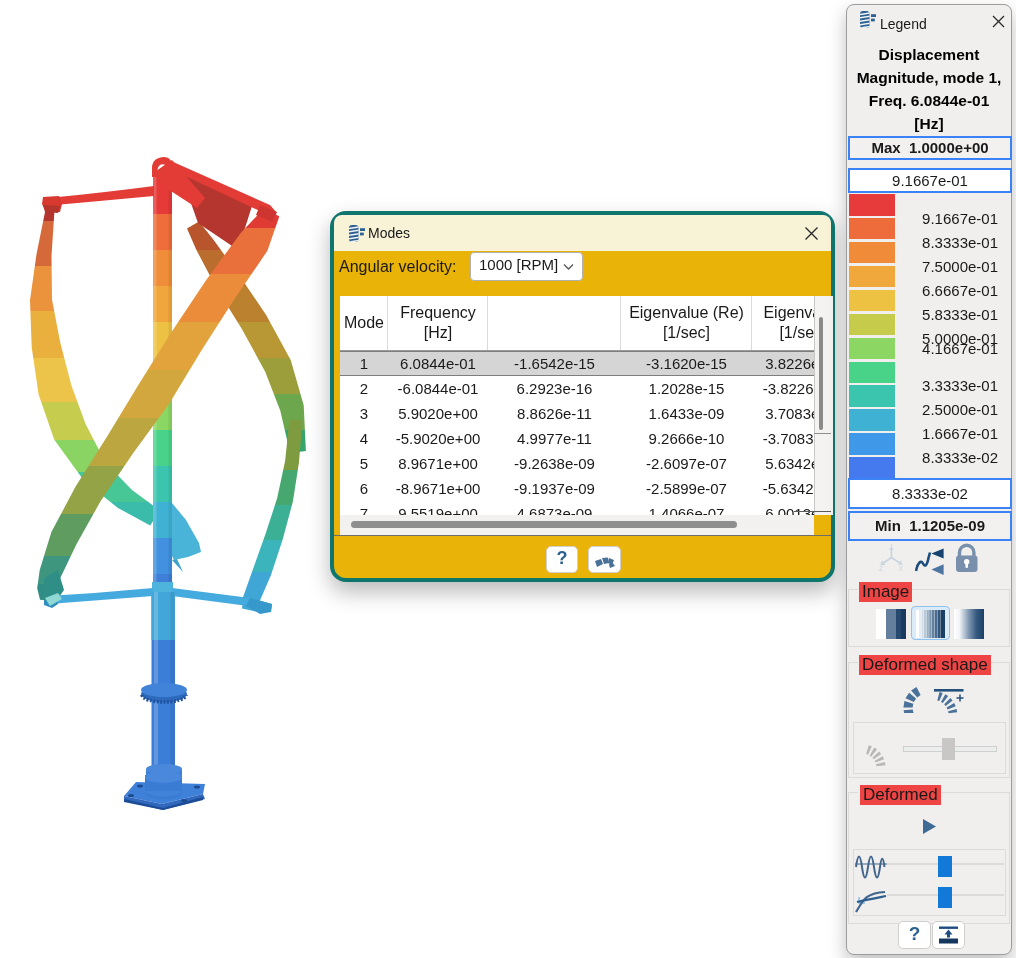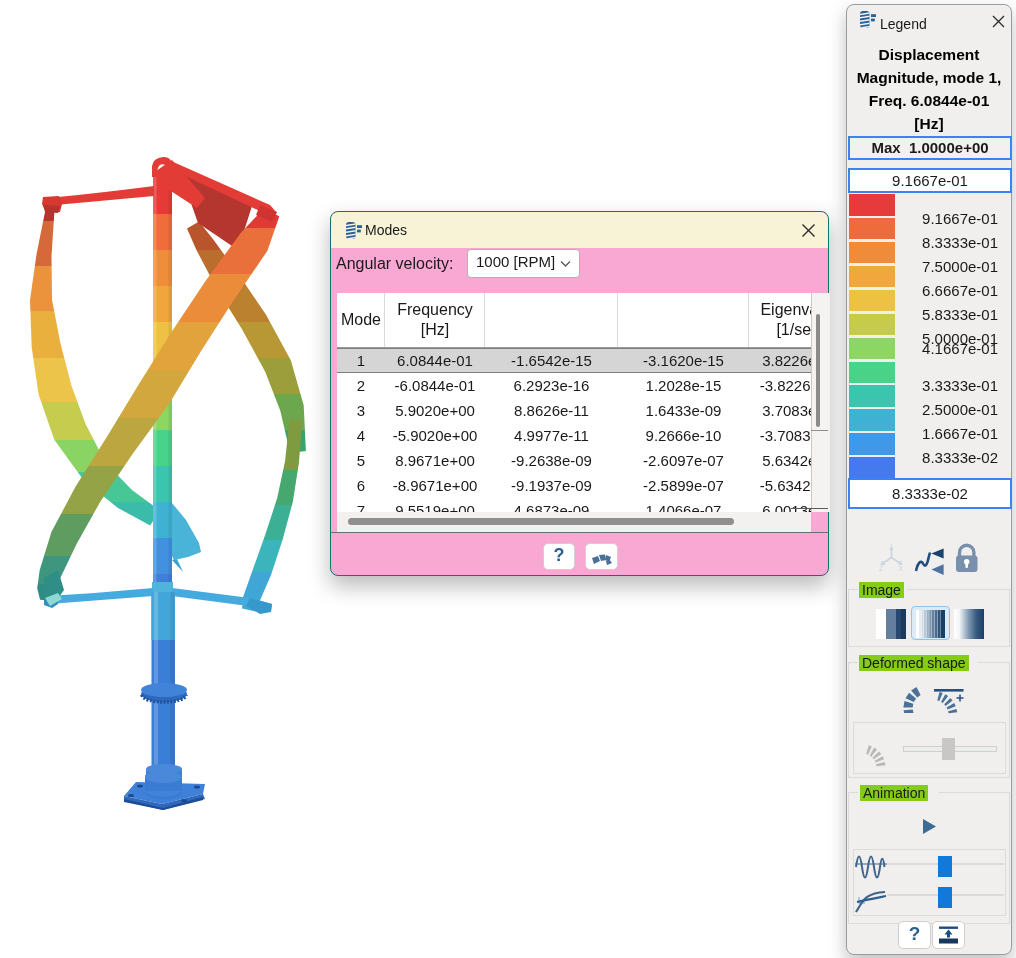--- a/index.html
+++ b/index.html
@@ -2,41 +2,41 @@
 <html><head>
 <meta charset="utf-8">
 <style>
   html,body{margin:0;padding:0;background:#fff;}
   #stage{position:relative;width:1016px;height:958px;overflow:hidden;background:#fff;
     font-family:"Liberation Sans",sans-serif;color:#1a1a1a;}
   .abs{position:absolute;}
 
   
   #modes{position:absolute;left:330px;top:211px;width:497px;height:363px;
-    background:#f9a8d4;border:1px solid #0f766e;border-radius:8px;
+    background:#eab308;border:4px solid #0f766e;border-radius:16px;
     box-shadow:0 10px 22px rgba(0,0,0,0.28);}
   #modes .titlebar{position:absolute;left:0;top:0;right:0;height:36px;
     background:#f8f3d7;border-radius:8px 8px 0 0;}
   #modes .title{position:absolute;left:34px;top:10px;font-size:14px;color:#191919;}
   .hdrcell{position:absolute;text-align:center;line-height:20px;color:#191919;}
   .cell{position:absolute;text-align:center;top:0;height:25px;}
 
   
   #legend{position:absolute;left:846px;top:4px;width:164px;height:949px;
     background:#f0efed;border:1px solid #9c9c9c;border-radius:8px;
     box-shadow:0 8px 18px rgba(0,0,0,0.25);}
   #legend .title{position:absolute;left:33px;top:11px;font-size:14px;color:#191919;}
   .lgline{position:absolute;left:0;width:100%;text-align:center;font-weight:bold;
     font-size:15.5px;color:#000;}
   .lgbox{position:absolute;left:1px;width:160px;text-align:center;
     border:2px solid #3b82f6;font-size:15px;}
   .cblock{position:absolute;left:2px;width:46px;height:21.4px;}
   .clabel{position:absolute;right:13px;width:100px;text-align:right;font-size:15px;color:#191919;}
   .grpline{position:absolute;height:1px;background:#dcdbd9;}
-  .grplabel{position:absolute;font-size:14px;color:#191919;background:#84cc16;padding:0 3px;}
+  .grplabel{position:absolute;font-size:17px;color:#191919;background:#ef4444;padding:0 3px;}
   .btnw{position:absolute;background:#fff;border:1px solid #d0cfcd;border-radius:5px;}
 </style>
 </head>
 <body>
 <div id="stage">
 
   <div id="turbinewrap" class="abs" style="left:0;top:0;"><svg width="330" height="830" viewBox="0 0 330 830">
 <defs>
           <linearGradient id="fld" gradientUnits="userSpaceOnUse" x1="0" y1="178" x2="0" y2="610">
             <stop offset="0.0000" stop-color="#e63a38"></stop>
@@ -230,20 +230,21 @@
       <div class="abs" style="left:8px;top:3px;font-size:15px;">1000 [RPM]</div>
       <svg class="abs" style="right:8px;top:10px" width="11" height="8" viewBox="0 0 11 8">
         <path d="M1 1.5 L5.5 6 L10 1.5" stroke="#5a5a5a" stroke-width="1.4" fill="none"></path>
       </svg>
     </div>
 
     <div class="abs" style="left:6px;top:81px;width:484px;height:219px;background:#fff;overflow:hidden;">
 
       <div class="hdrcell" style="left:0;top:0;width:48px;height:54px;line-height:54px;">Mode</div>
       <div class="hdrcell" style="left:48px;top:7px;width:100px;">Frequency<br>[Hz]</div>
+      <div class="hdrcell" style="left:281px;top:7px;width:131px;">Eigenvalue (Re)<br>[1/sec]</div>
       <div class="hdrcell" style="left:415px;top:7px;width:96px;">Eigenvalue<br>[1/sec]</div>
       <div class="abs" style="left:47px;top:0;width:1px;height:54px;background:#dadada;"></div>
       <div class="abs" style="left:147px;top:0;width:1px;height:54px;background:#dadada;"></div>
       <div class="abs" style="left:280px;top:0;width:1px;height:54px;background:#dadada;"></div>
       <div class="abs" style="left:411px;top:0;width:1px;height:54px;background:#dadada;"></div>
       <div class="abs" style="left:0;top:54px;width:484px;height:1px;background:#9a9a9a;"></div>
 
       <div class="abs" style="left:0;top:55px;width:484px;height:164px;overflow:hidden;font-size:15px;">
         <div class="abs" style="left:0;top:0px;width:512px;height:25px; background:#d5d5d5;border-top:1px solid #7e7e7e;border-bottom:1px solid #7e7e7e;height:23px;line-height:23px;">
             <div class="cell" style="left:0px;width:48px;height:23px;line-height:23px;">1</div>
@@ -370,20 +371,21 @@
       <div class="clabel" style="top:275.7px;height:20px;line-height:20px;">6.6667e-01</div>
       <div class="clabel" style="top:299.6px;height:20px;line-height:20px;">5.8333e-01</div>
       <div class="clabel" style="top:323.5px;height:20px;line-height:20px;">5.0000e-01</div>
       <div class="clabel" style="top:334px;height:20px;line-height:20px;">4.1667e-01</div>
       <div class="clabel" style="top:371.3px;height:20px;line-height:20px;">3.3333e-01</div>
       <div class="clabel" style="top:395.2px;height:20px;line-height:20px;">2.5000e-01</div>
       <div class="clabel" style="top:419.1px;height:20px;line-height:20px;">1.6667e-01</div>
       <div class="clabel" style="top:443.0px;height:20px;line-height:20px;">8.3333e-02</div>
 
     <div class="lgbox" style="top:473px;height:27px;line-height:27px;background:#fff;">8.3333e-02</div>
+    <div class="lgbox" style="top:506px;height:26px;line-height:26px;background:#f2f1ef;font-weight:bold;">Min&nbsp; 1.1205e-09</div>
 
     <svg class="abs" style="left:32px;top:539px" width="24" height="28" viewBox="0 0 24 28">
       <g stroke="#c9d4e0" stroke-width="1.7" fill="none">
         <line x1="12.4" y1="13.5" x2="12.4" y2="4"></line>
         <line x1="12.4" y1="13.5" x2="3" y2="20"></line>
         <line x1="12.4" y1="13.5" x2="21.8" y2="19.6"></line>
         <path d="M10.7 6 L12.4 3.4 L14.1 6" stroke-width="1.2"></path>
         <path d="M3.6 16.9 L2.2 20.6 L6 20.3" stroke-width="1.2"></path>
         <path d="M18.9 20 L22.6 20.4 L21.3 16.7" stroke-width="1.2"></path>
       </g>
@@ -471,21 +473,21 @@
         <path d="M12.0 21.2 L12.3 23.2 L21.5 22.3 L20.9 19.0 Z" fill="#b9b8b6"></path>
       </svg>
     <div class="abs" style="left:56px;top:741px;width:92px;height:4px;background:#eceeee;border:1px solid #cfcfcd;"></div>
     <div class="abs" style="left:95px;top:733px;width:13px;height:22px;background:#c8c7c5;"></div>
 
     <div class="grpline" style="left:1px;top:787px;width:10px;"></div>
     <div class="grpline" style="left:92px;top:787px;width:71px;"></div>
     <div class="abs" style="left:1px;top:787px;width:1px;height:131px;background:#dcdbd9;"></div>
     <div class="abs" style="left:162px;top:787px;width:1px;height:131px;background:#dcdbd9;"></div>
     <div class="grpline" style="left:1px;top:918px;width:162px;"></div>
-    <div class="grplabel" style="left:13px;top:780px;">Animation</div>
+    <div class="grplabel" style="left:13px;top:780px;">Deformed</div>
     <svg class="abs" style="left:74px;top:813px" width="17" height="17" viewBox="0 0 17 17">
       <path d="M2 1 L15 8.5 L2 16 Z" fill="#3e6a96"></path>
     </svg>
     <div class="abs" style="left:6px;top:844px;width:151px;height:65px;border:1px solid #dcdbd9;"></div>
     <svg class="abs" style="left:8px;top:846px" width="33" height="32" viewBox="0 0 33 32">
       <path d="M1 16 C3 2 5 2 7 16 C9 30 11 30 13 16 C15 2 17 2 19 16 C21 30 23 30 25 16 C26.5 5 28 5 29.5 16" stroke="#41658c" stroke-width="2" fill="none"></path>
       <line x1="0" y1="13" x2="33" y2="13" stroke="#41658c" stroke-width="1"></line>
     </svg>
     <div class="abs" style="left:40px;top:858px;width:117px;height:2px;background:#dcdbd9;"></div>
     <div class="abs" style="left:91px;top:851px;width:14px;height:21px;background:#1279d8;"></div>

